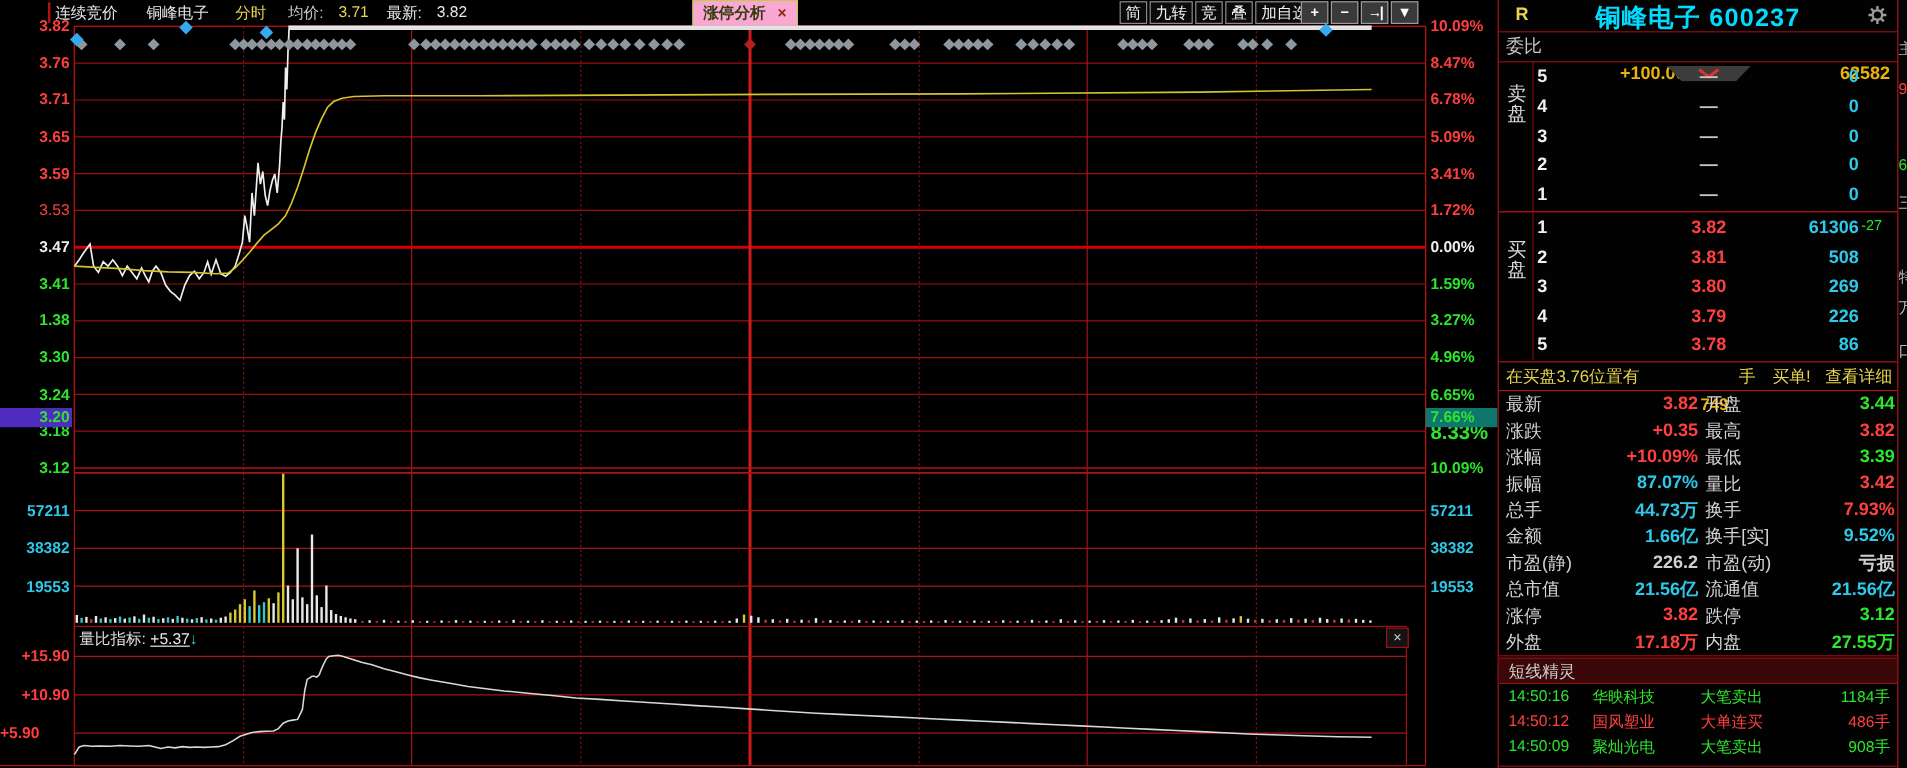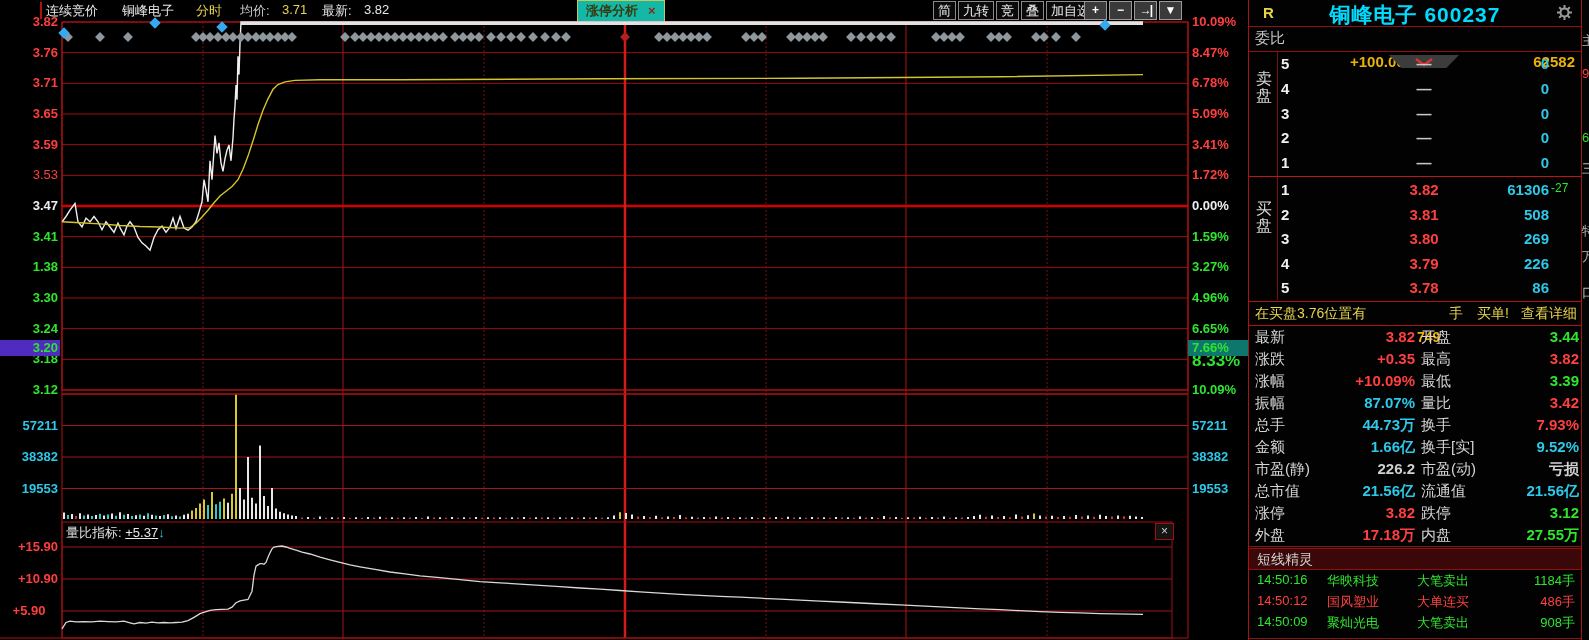--- a/index.html
+++ b/index.html
@@ -3,21 +3,21 @@
 <meta charset="utf-8">
 <style>
   html,body{margin:0;padding:0;background:#000;width:1589px;height:640px;overflow:hidden;
     font-family:"Liberation Sans","DejaVu Sans",sans-serif;}
   .abs{position:absolute;}
   #screen{position:relative;width:1589px;height:640px;background:#000;}
   
   #topbar{left:0;top:0;width:1248px;height:22px;font-size:13px;color:#ddd;z-index:5;}
   .tb-txt{position:absolute;top:2px;white-space:nowrap;}
   .yel{color:#e8d44d;} .wht{color:#e8e8e8;} .red{color:#eab308;margin-top:24px;} .gry{color:#c8c8c8;}
-  #tab{position:absolute;left:577px;top:0;height:19px;background:#14b8a6;border:1px solid #c8c855;
+  #tab{position:absolute;left:577px;top:0;height:19px;background:#f9a8d4;border:1px solid #c8c855;
     color:#3a3a10;font-size:13px;font-weight:bold;padding:1px 8px;white-space:nowrap;}
   #tab .tx{color:#8a2a10;margin-left:10px;font-weight:bold;}
   #viewbtns{position:absolute;left:933px;top:1px;display:flex;gap:2px;}
   .vbtn{border:1px solid #8a8a8a;color:#f0f0f0;font-size:13px;padding:0 4px;height:17px;line-height:17px;background:#0a0a0a;}
   #toolbtns{position:absolute;left:1084px;top:1px;display:flex;gap:2px;}
   .tbtn{border:1px solid #9a9a9a;background:#3a3a3a;color:#fff;font-weight:bold;font-size:12px;
     width:21px;height:17px;line-height:16px;text-align:center;}
   .tbtn.arr{letter-spacing:-2px;}
   #indic{position:absolute;left:66px;top:524px;font-size:13px;z-index:6;color:#e0e0e0;}
   #indic .val{color:#e8e8e8;text-decoration:underline;} #indic .dn{color:#2ec8c8;font-weight:bold;}
@@ -402,21 +402,21 @@
       <div style="position:absolute;left:0;top:339.942857142857px;width:60px;height:16px;background:#4f2bbf;text-align:right;font-size:13px;font-weight:bold;color:#2ee52e;padding-right:2px;box-sizing:border-box">3.20</div>
       <div style="position:absolute;left:1188px;top:339.942857142857px;width:60px;height:16px;background:#0f766e;font-size:13px;font-weight:bold;color:#2ee52e;padding-left:4px;box-sizing:border-box">7.66%</div>
       <div style="position:absolute;left:0;top:417.5px;width:58px;text-align:right;font-size:13px;font-weight:bold;color:#2ec8e8">57211</div>
       <div style="position:absolute;left:1192px;top:417.5px;font-size:13px;font-weight:bold;color:#2ec8e8">57211</div>
       <div style="position:absolute;left:0;top:449px;width:58px;text-align:right;font-size:13px;font-weight:bold;color:#2ec8e8">38382</div>
       <div style="position:absolute;left:1192px;top:449px;font-size:13px;font-weight:bold;color:#2ec8e8">38382</div>
       <div style="position:absolute;left:0;top:480.5px;width:58px;text-align:right;font-size:13px;font-weight:bold;color:#2ec8e8">19553</div>
       <div style="position:absolute;left:1192px;top:480.5px;font-size:13px;font-weight:bold;color:#2ec8e8">19553</div>
       <div style="position:absolute;left:0;top:539px;width:58px;text-align:right;font-size:13px;font-weight:bold;color:#ff3e3e">+15.90</div>
       <div style="position:absolute;left:0;top:571px;width:58px;text-align:right;font-size:13px;font-weight:bold;color:#ff3e3e">+10.90</div>
-      <div style="position:absolute;left:0;top:603px;width:58px;text-align:center;font-size:13px;font-weight:bold;color:#ff3e3e">+5.90</div>
+      <div style="position:absolute;left:0;top:603px;width:58px;text-align:left;font-size:13px;font-weight:bold;color:#ff3e3e">+5.90</div>
     </div>
 
   <div id="topbar" class="abs">
     <div class="abs" style="left:40px;top:2px;width:2px;height:17px;background:#b01212"></div>
     <span class="tb-txt wht" style="left:46px">连续竞价</span>
     <span class="tb-txt wht" style="left:122px">铜峰电子</span>
     <span class="tb-txt yel" style="left:196px">分时</span>
     <span class="tb-txt gry" style="left:240px">均价:</span>
     <span class="tb-txt yel" style="left:282px">3.71</span>
     <span class="tb-txt wht" style="left:322px">最新:</span>

